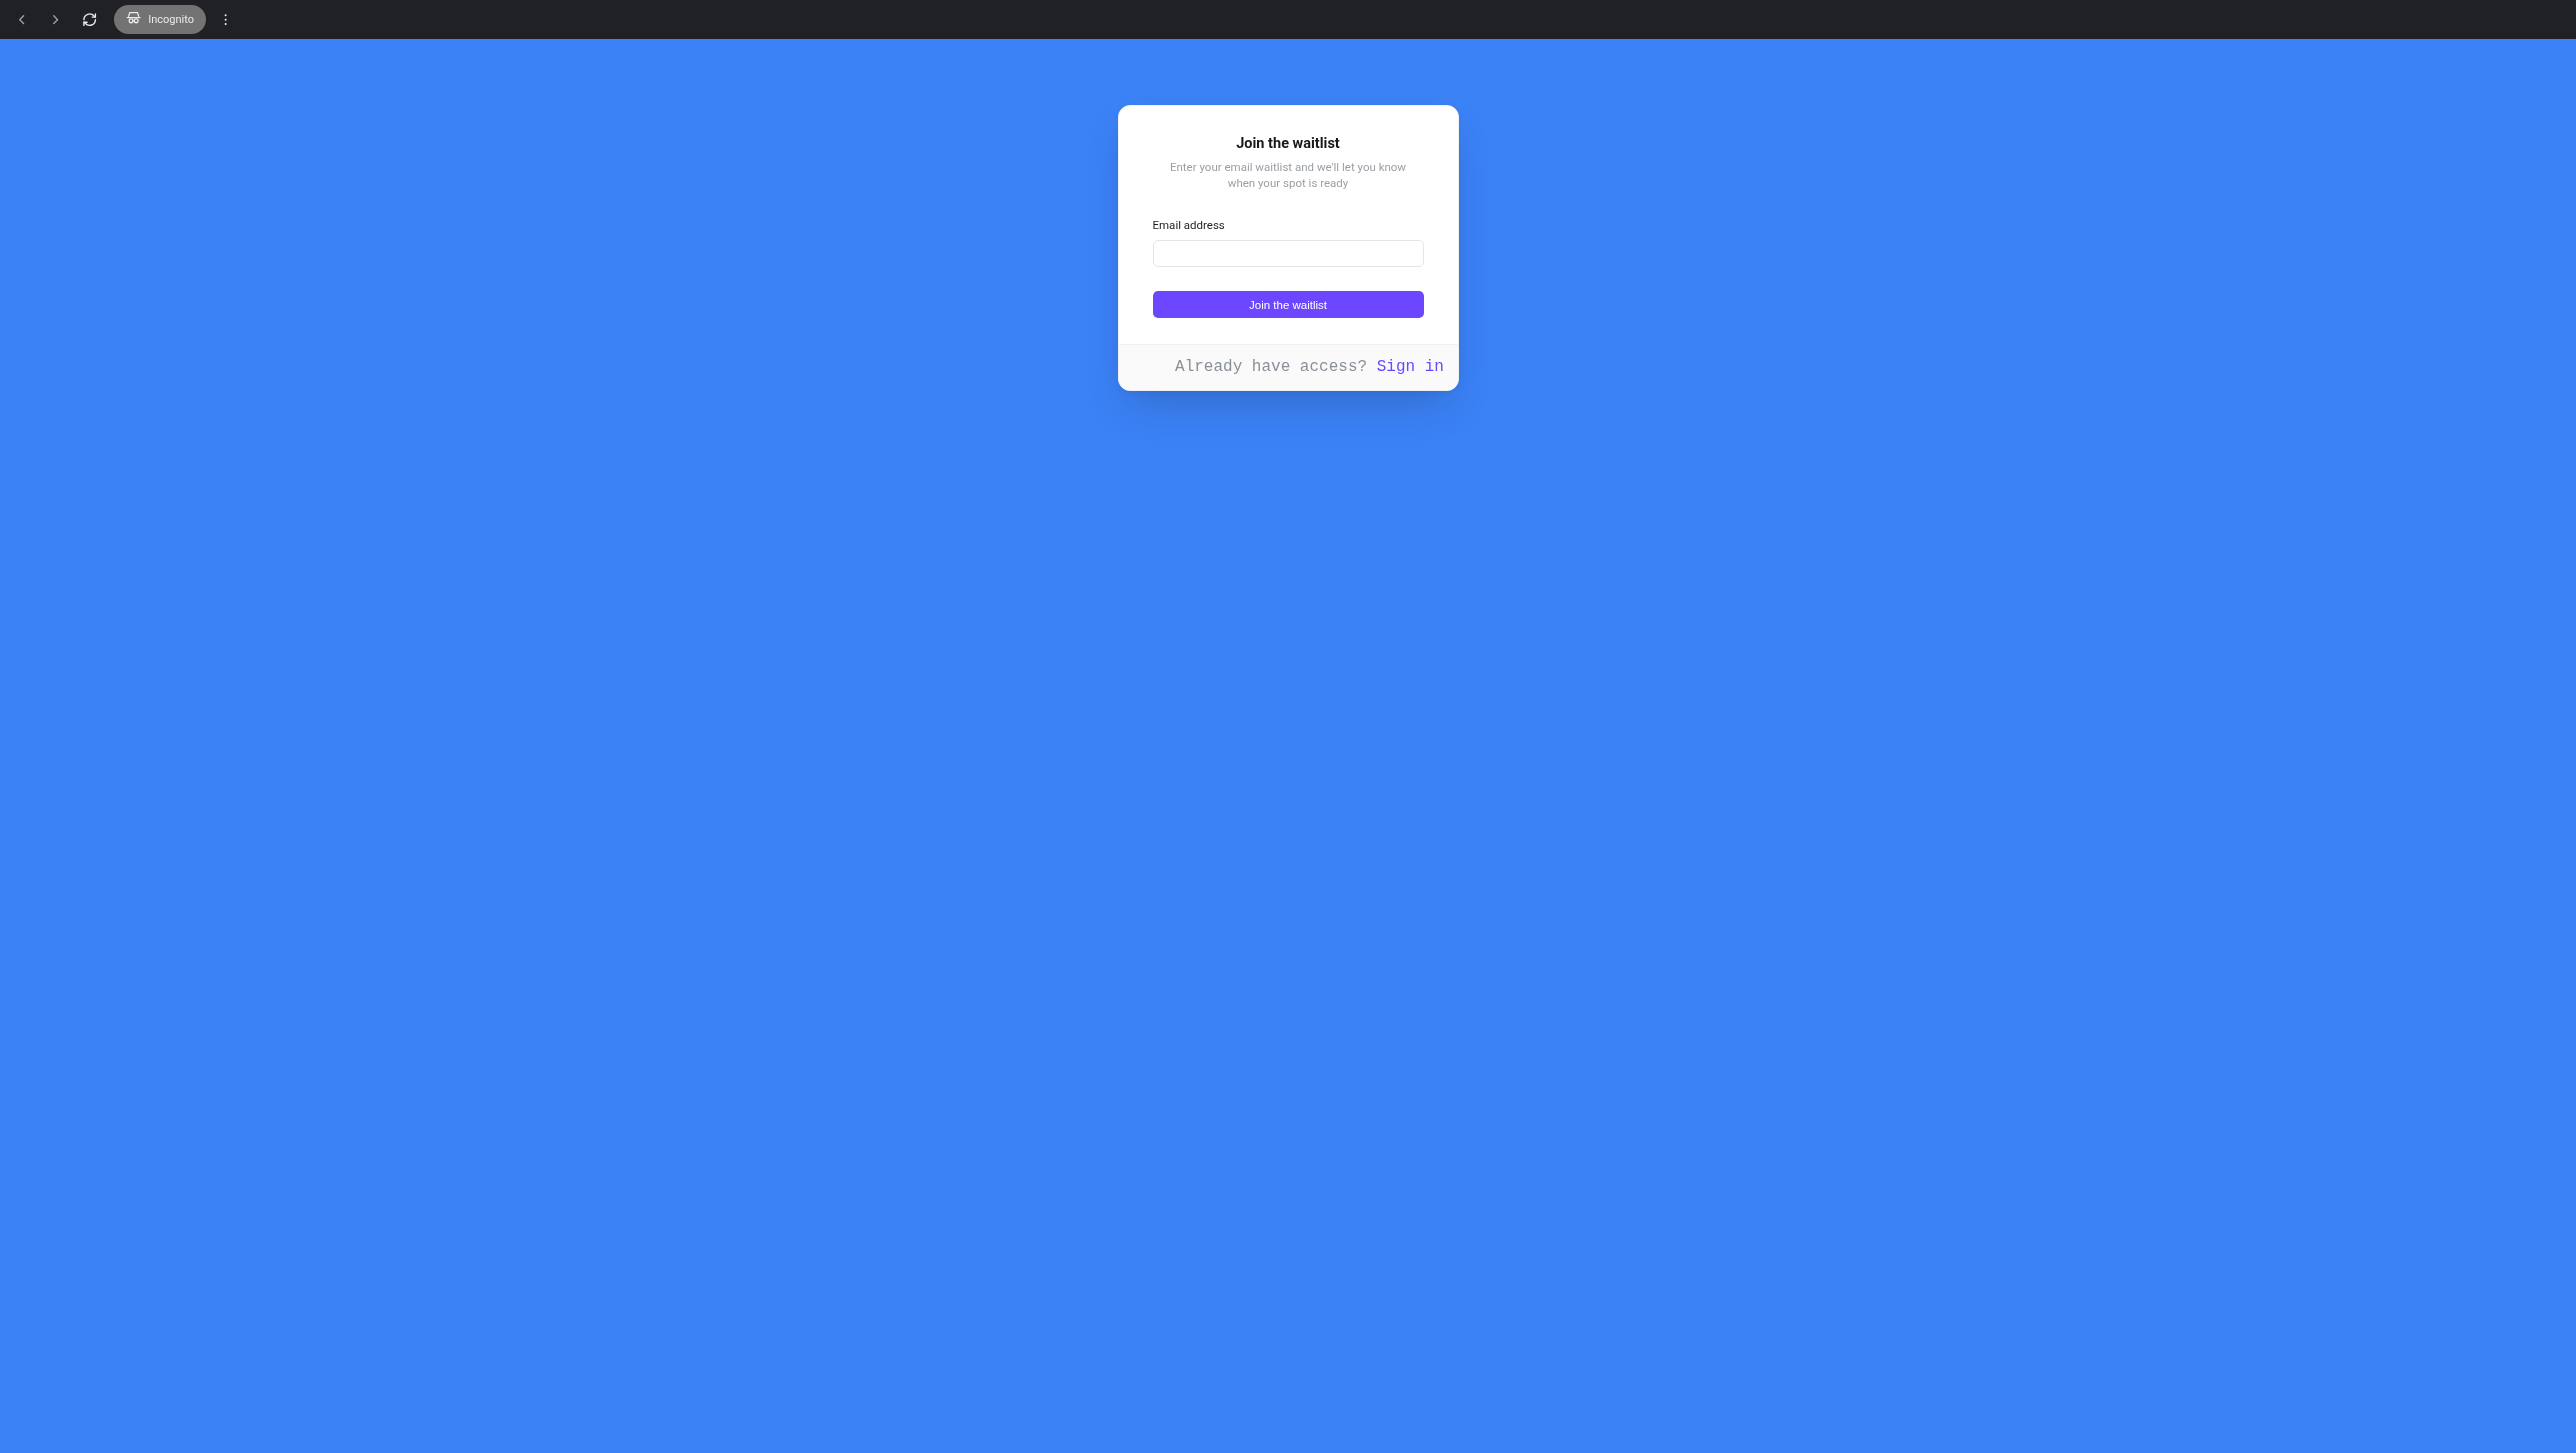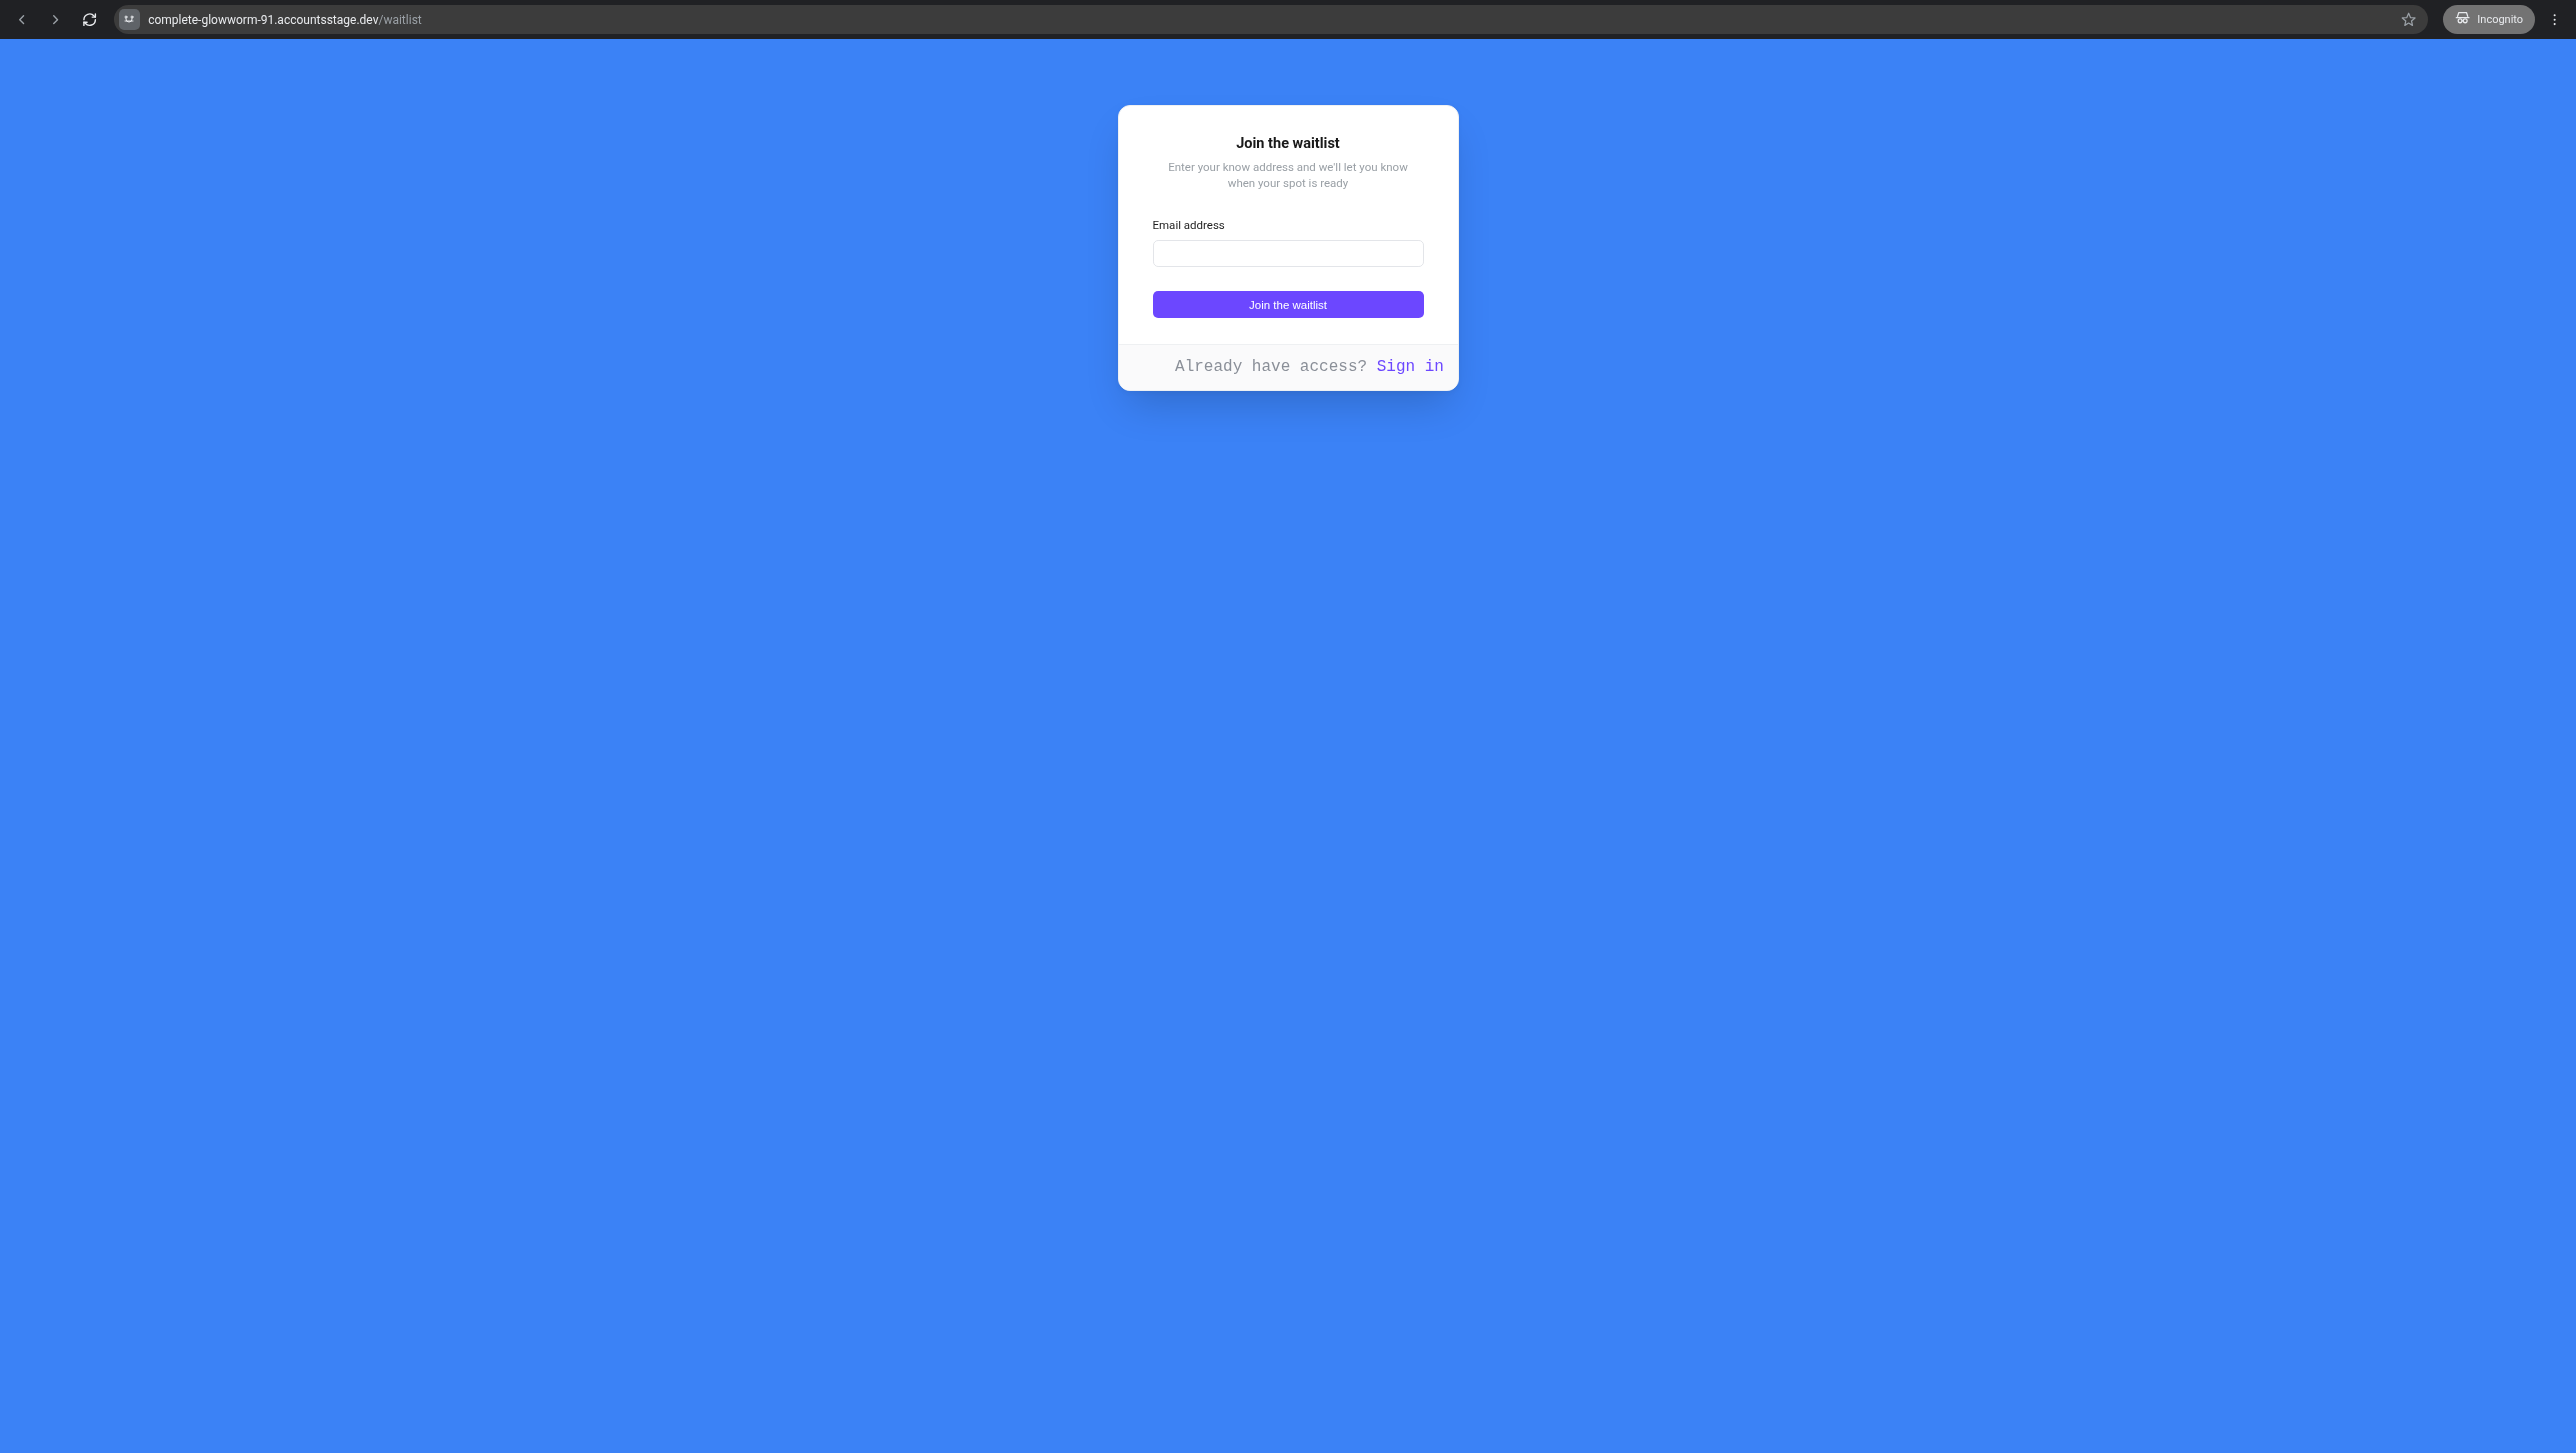--- a/index.html
+++ b/index.html
@@ -221,39 +221,20 @@
   </div>
   <div class="nav-btn active">
     <svg viewBox="0 0 24 24" fill="none" stroke="currentColor" stroke-width="2.2" stroke-linecap="round" stroke-linejoin="round">
         <path d="M3 12a9 9 0 0 1 15.9-5.7L21 8"></path>
         <polyline points="21 3 21 8 16 8"></polyline>
         <path d="M21 12a9 9 0 0 1-15.9 5.7L3 16"></path>
         <polyline points="3 21 3 16 8 16"></polyline>
       </svg>
   </div>
 
-  <div class="addr-bar">
-    <div class="site-chip">
-      <svg viewBox="0 0 24 24" fill="none" stroke="#e8eaed" stroke-width="2" stroke-linecap="round" stroke-linejoin="round">
-          <circle cx="6" cy="8" r="2"></circle>
-          <circle cx="18" cy="8" r="2"></circle>
-          <path d="M6 10v2a6 6 0 0 0 12 0v-2"></path>
-          <line x1="4" y1="16" x2="20" y2="16"></line>
-        </svg>
-    </div>
-    <div class="url">
-      <span>complete-glowworm-91.accountsstage.dev</span><span class="path">/waitlist</span>
-    </div>
-    <div class="addr-spacer"></div>
-    <div class="star-btn">
-      <svg viewBox="0 0 24 24" fill="none" stroke="currentColor" stroke-width="2" stroke-linejoin="round" stroke-linecap="round">
-          <polygon points="12 2 15 9 22 9.3 16.5 14 18 21 12 17.3 6 21 7.5 14 2 9.3 9 9"></polygon>
-        </svg>
-    </div>
-  </div>
 
   <div class="incognito-pill">
     <span>
       <svg viewBox="0 0 24 24" fill="none" stroke="currentColor" stroke-width="2" stroke-linecap="round" stroke-linejoin="round">
           <path d="M4 10l2-6h12l2 6"></path>
           <path d="M2 12h20"></path>
           <circle cx="8" cy="17" r="3"></circle>
           <circle cx="16" cy="17" r="3"></circle>
           <path d="M11 17h2"></path>
         </svg>
@@ -268,21 +249,21 @@
         <circle cx="12" cy="19" r="1.6"></circle>
       </svg>
   </div>
 </div>
 
 <div class="page">
   <div class="card-wrap">
     <div class="card">
       <div class="card-body">
         <h1 class="card-title">Join the waitlist</h1>
-        <p class="card-sub">Enter your know address and we'll let you know when your spot is ready</p>
+        <p class="card-sub">Enter your email waitlist and we'll let you know when your spot is ready</p>
 
         <div class="field-label">Email address</div>
         <input class="field-input" type="email" value="" style="">
 
         <button class="submit-btn">Join the waitlist</button>
       </div>
 
       <div class="card-foot1">
         <span>Already have access? </span><a>Sign in</a>
       </div>

